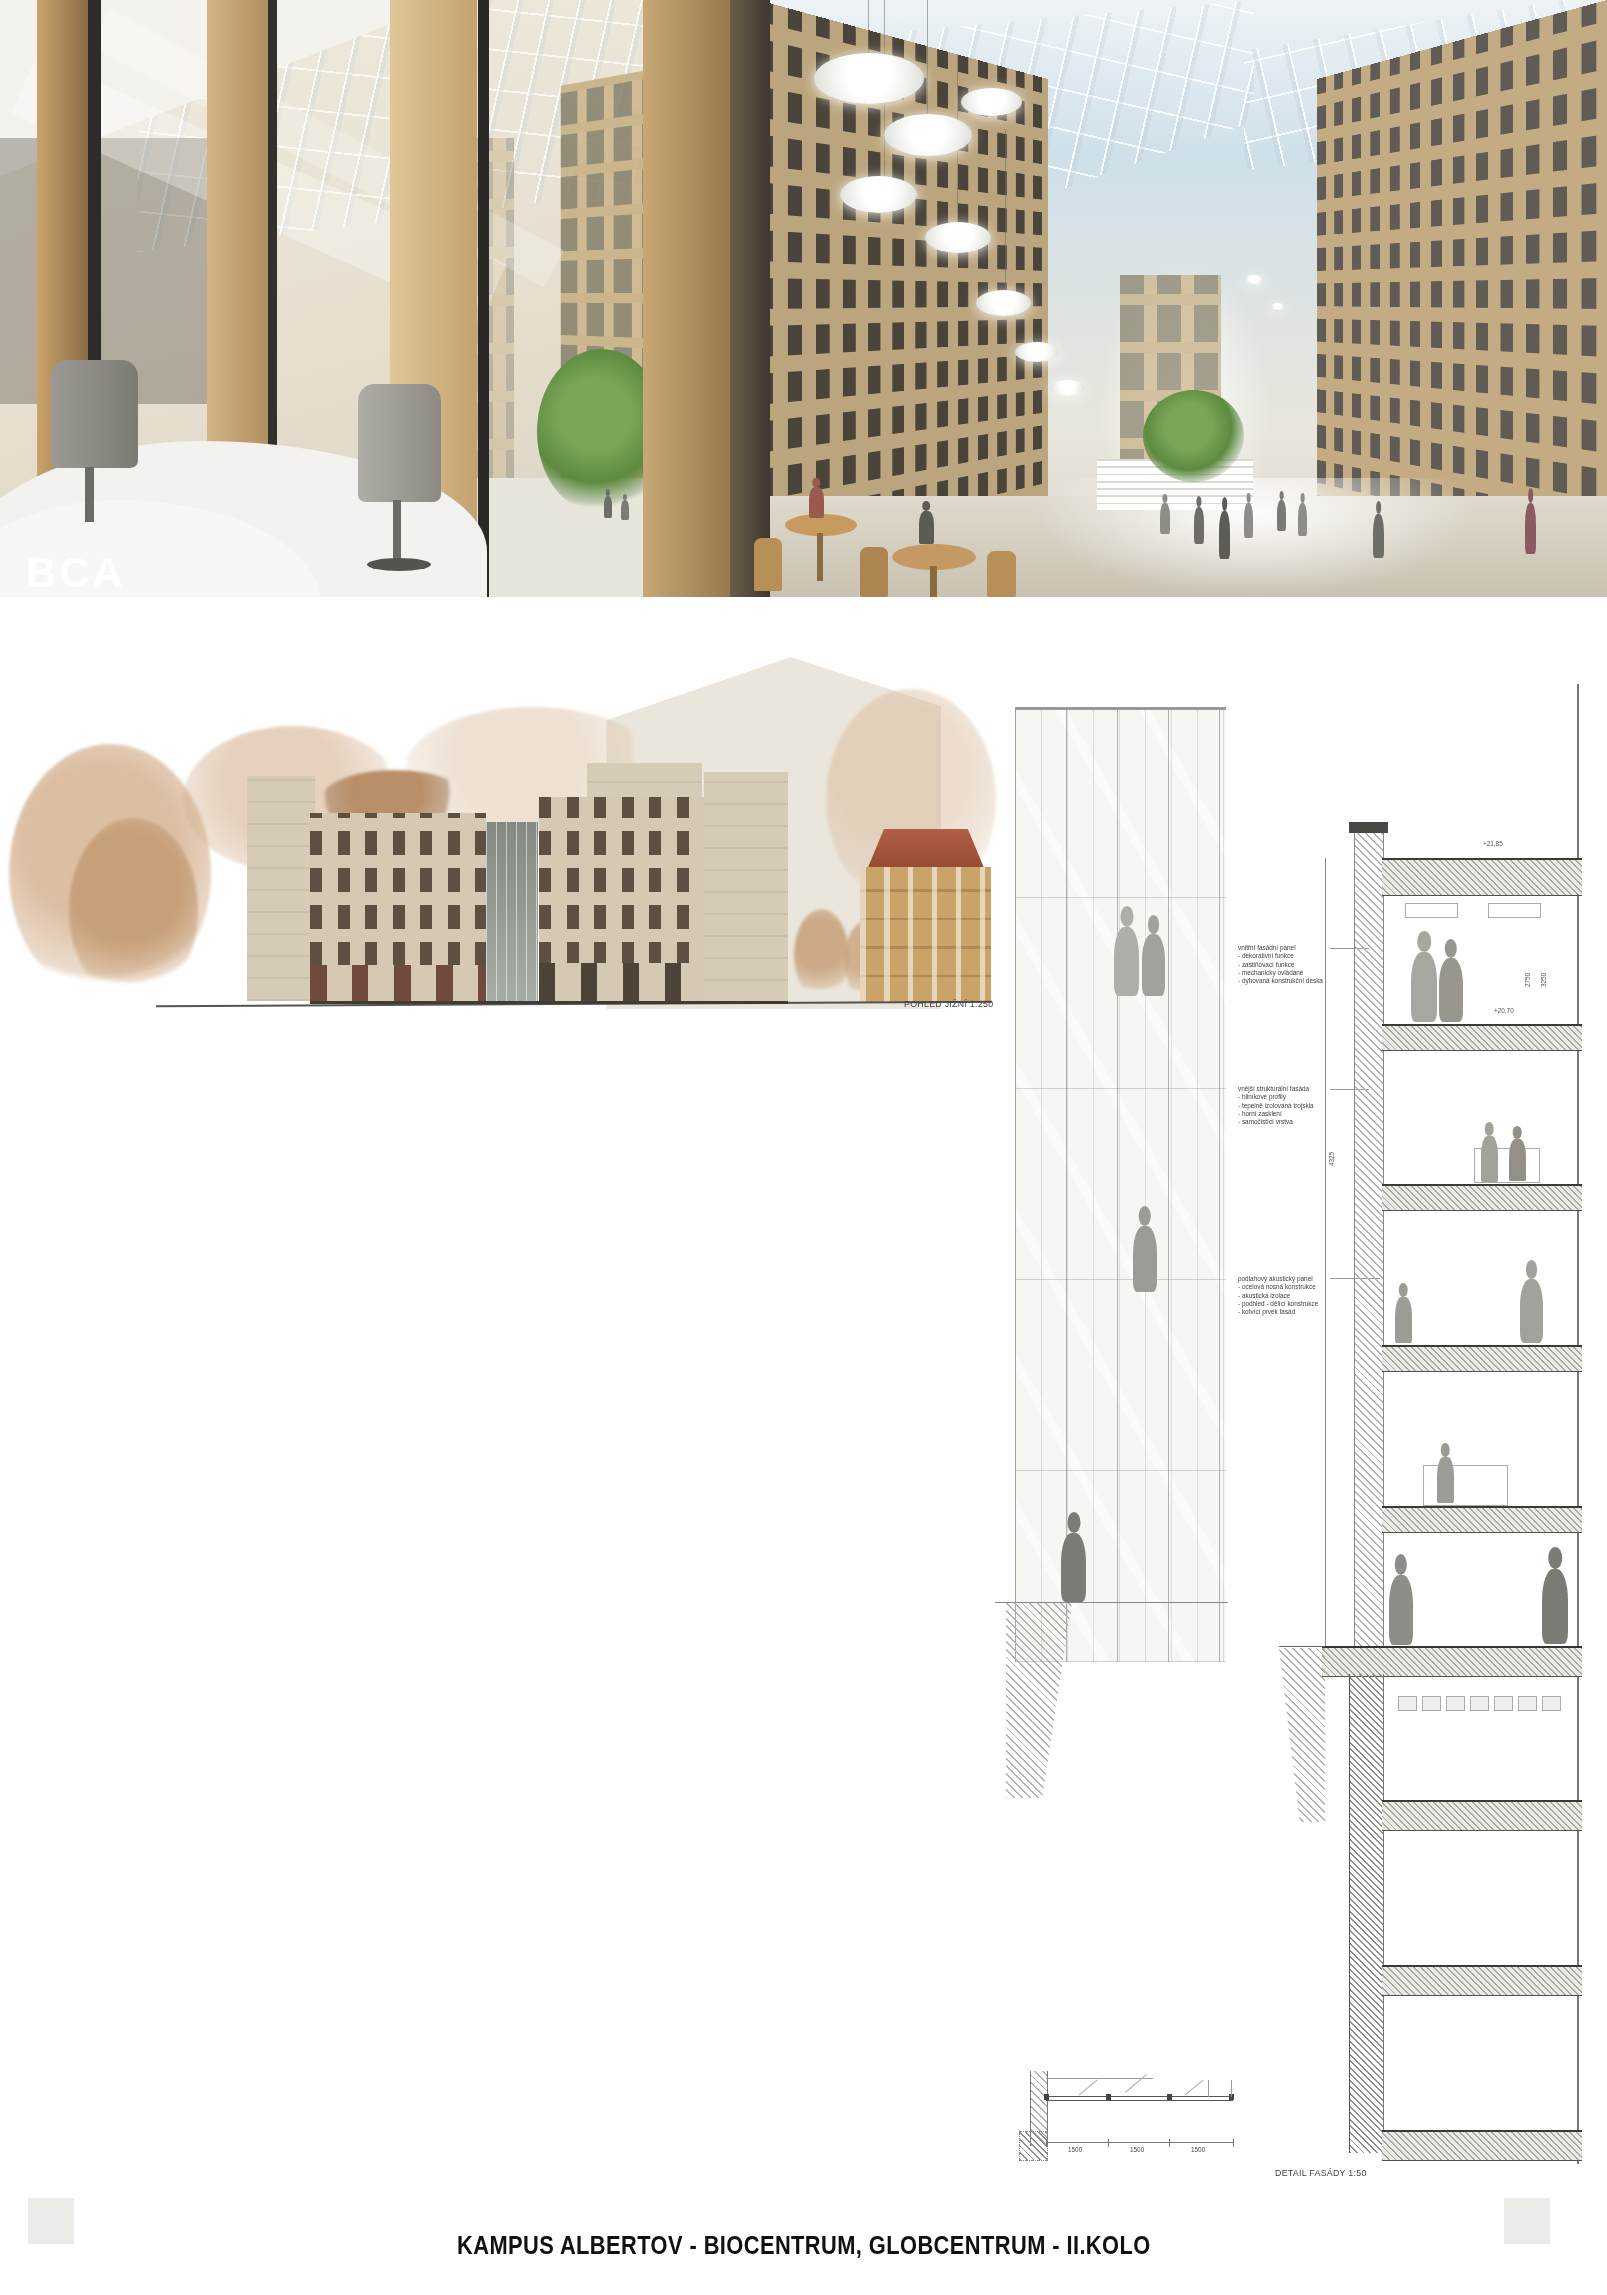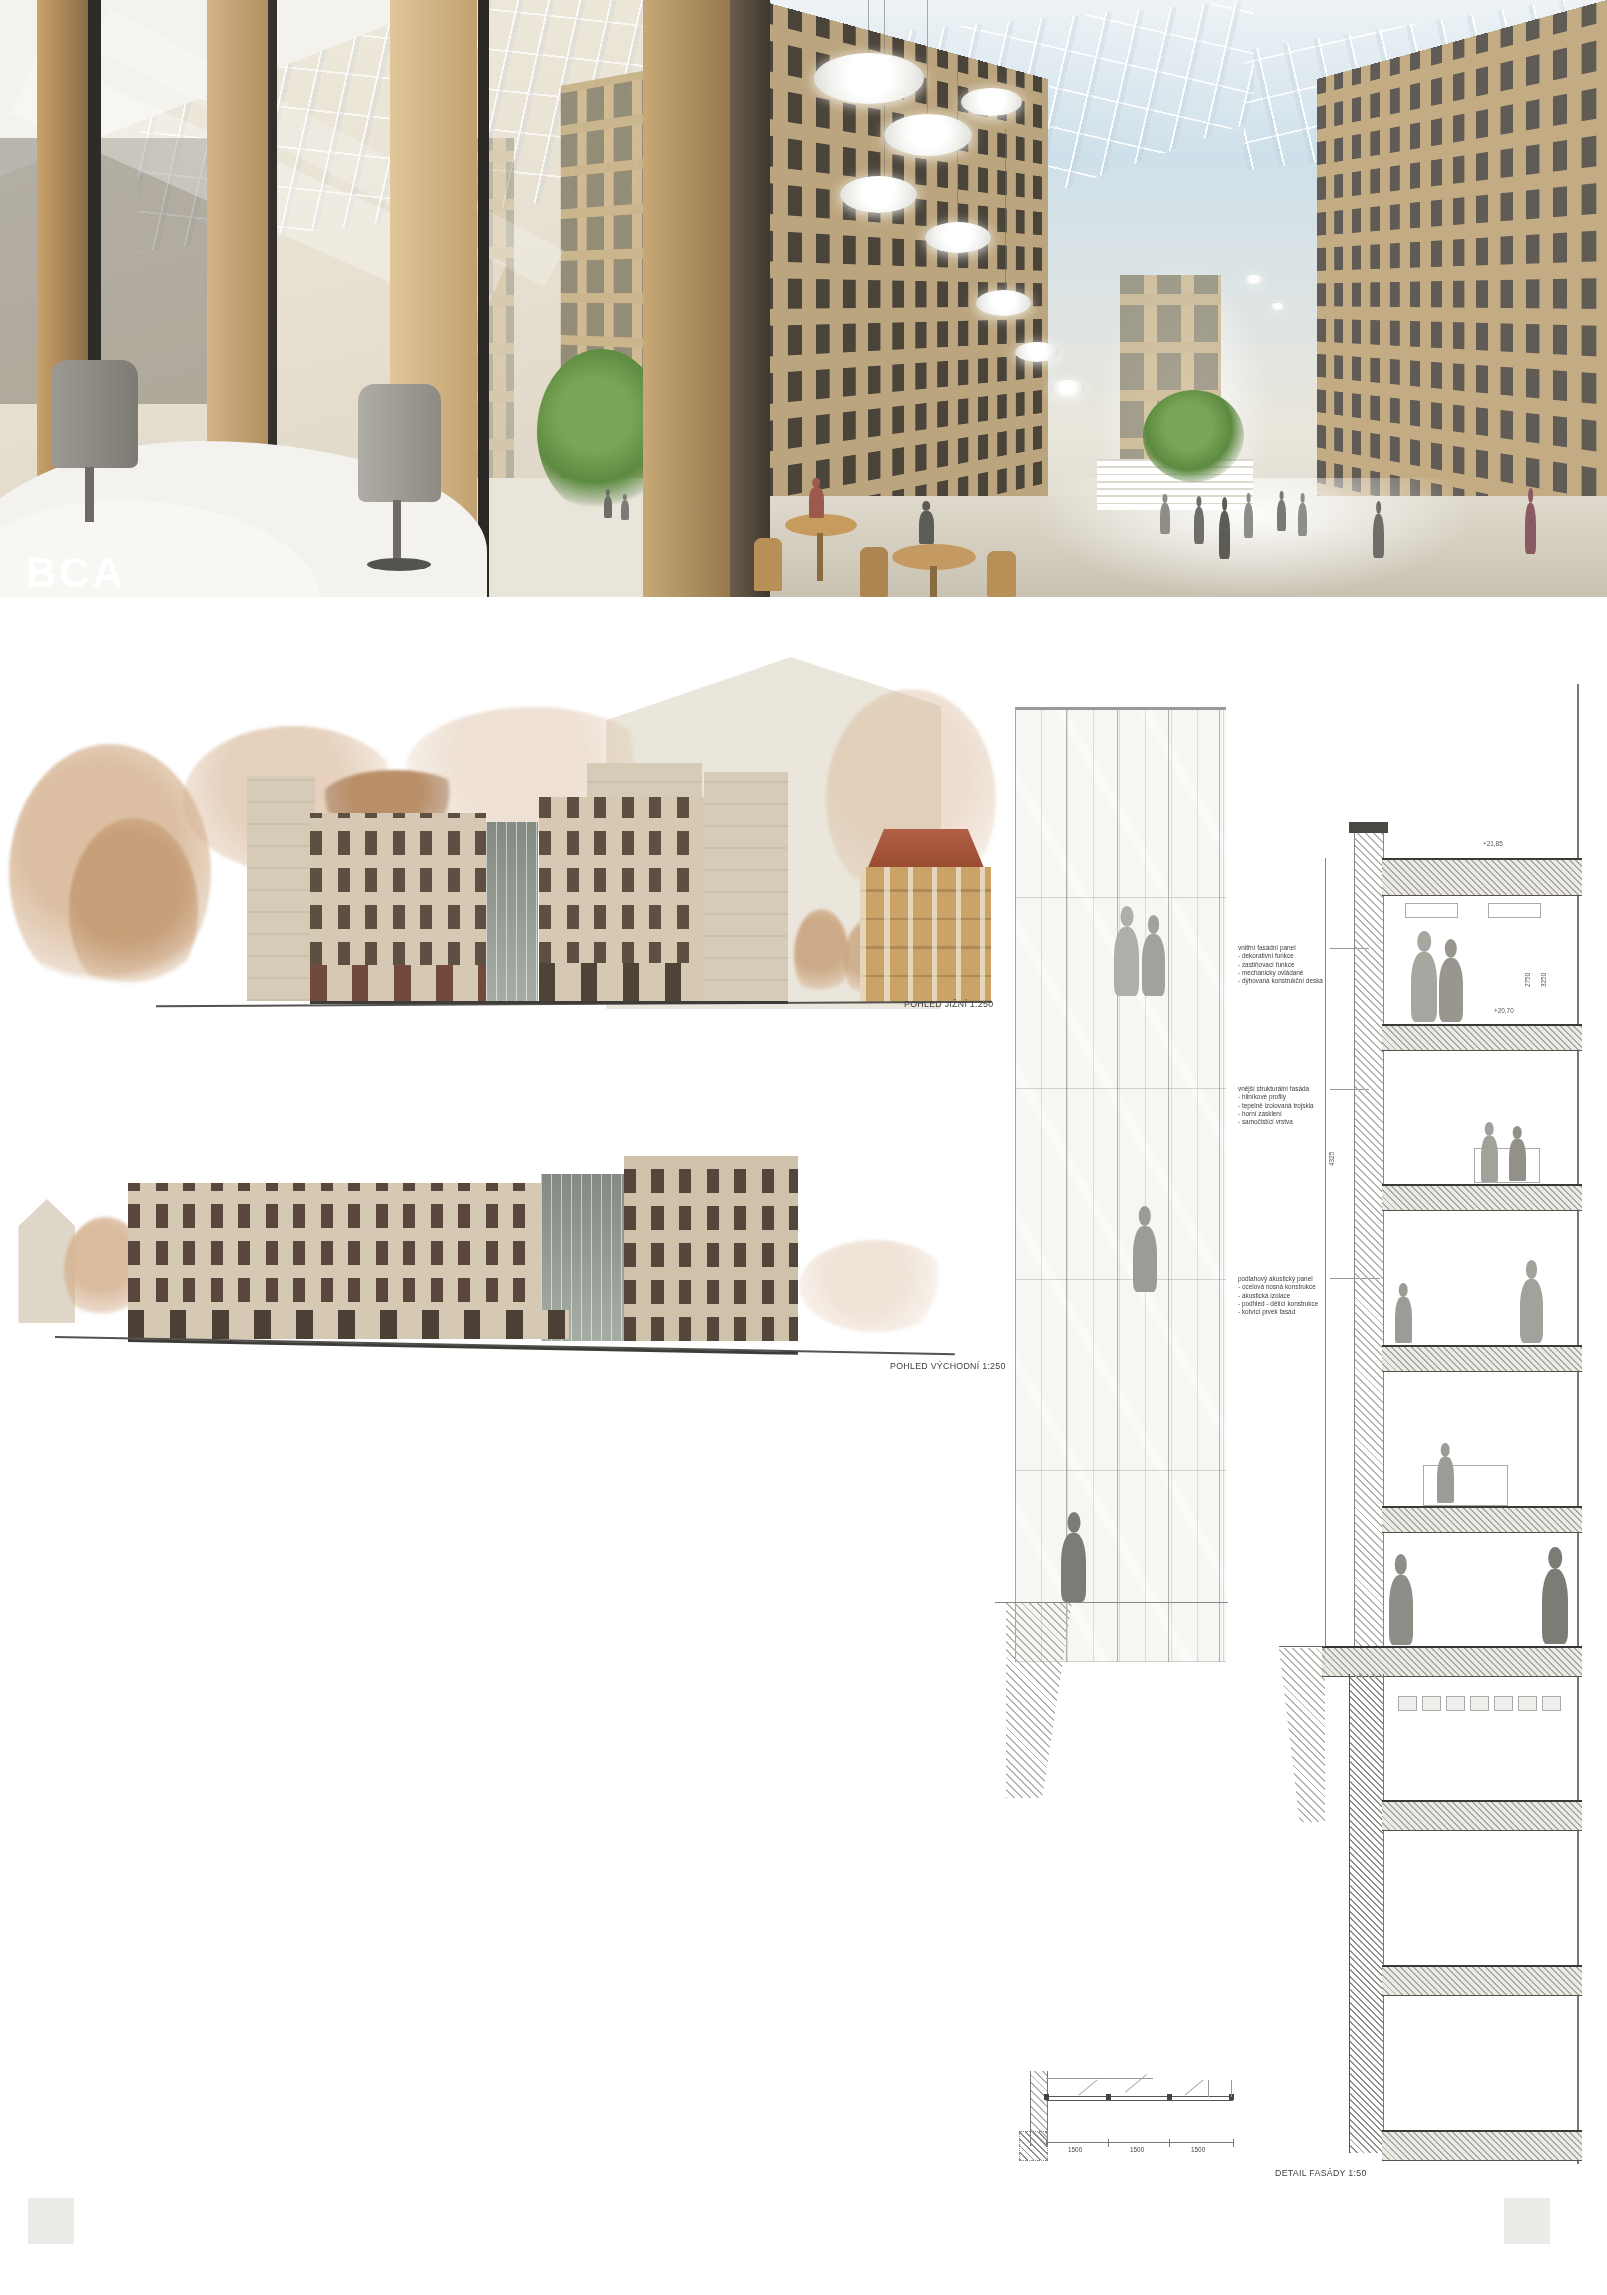--- a/index.html
+++ b/index.html
@@ -183,32 +183,20 @@
     <div class="plainfac abs" style="left:686px;top:138px;width:84px;height:231px;"></div>
     <div class="tree" style="left:776px;top:275px;width:55px;height:92px;--t1:#c9a47e;opacity:.9;"></div>
     <div class="tree" style="left:826px;top:285px;width:51px;height:83px;--t1:#c9a47e;opacity:.8;"></div>
     <div class="roof-terra abs" style="left:842px;top:195px;width:131px;height:44px;clip-path:polygon(4% 100%,18% 0,82% 0,96% 100%);"></div>
     <div class="hist-body abs" style="left:842px;top:233px;width:131px;height:136px;"></div>
     <div class="gline" style="left:138px;top:369px;width:836px;transform:rotate(-.3deg);"></div>
     <div class="baseline" style="left:292px;top:367px;width:478px;"></div>
     <div class="elev-label" style="left:886px;top:364px;">POHLED JIŽNÍ 1:250</div>
   </div>
 
-  <div class="elev" style="top:1130px;width:1001px;height:253px;">
-    <div class="ctx abs" style="left:0;top:69px;width:57px;height:124px;clip-path:polygon(0 22%,50% 0,100% 22%,100% 100%,0 100%);background:#ded6c6;"></div>
-    <div class="tree" style="left:46px;top:87px;width:83px;height:106px;opacity:.9;"></div>
-    <div class="tree" style="left:781px;top:110px;width:152px;height:92px;opacity:.35;"></div>
-    <div class="wgrid abs" style="left:110px;top:53px;width:441px;height:156px;--win:#5a463c;"></div>
-    <div class="vglass abs" style="left:523px;top:44px;width:83px;height:167px;"></div>
-    <div class="wgrid abs" style="left:606px;top:26px;width:174px;height:185px;--fac:#cfc2aa;--win:#55463b;"></div>
-    <div class="arcade abs" style="left:110px;top:180px;width:441px;height:29px;--win:#4c3f36;"></div>
-    <div class="gline" style="left:37px;top:206px;width:900px;transform:rotate(1.1deg);transform-origin:left center;"></div>
-    <div class="baseline" style="left:110px;top:209px;width:670px;transform:rotate(1.1deg);transform-origin:left center;"></div>
-    <div class="elev-label" style="left:872px;top:230px;">POHLED VÝCHODNÍ 1:250</div>
-  </div>
 
 
 
   <div class="fdetail">
     <div class="abs" style="left:0;top:0;width:211px;height:2.8px;background:#999;"></div>
     <div class="fig" style="left:99px;top:220px;width:25px;height:69px;background:#b0aea8;"></div>
     <div class="fig" style="left:127px;top:227px;width:23px;height:62px;background:#a3a19b;"></div>
     <div class="fig" style="left:118px;top:519px;width:24px;height:66px;background:#9d9b95;"></div>
     <div class="fig" style="left:46px;top:826px;width:25px;height:69px;background:#7d7b75;"></div>
     <div class="abs" style="left:-20px;top:895px;width:233px;height:1.4px;background:#888;"></div>
@@ -308,15 +296,18 @@
     <div class="dimline" style="left:218px;top:96px;width:0.9px;height:8.3px;"></div>
     <div class="dimtxt" style="left:53px;top:103px;">1500</div>
     <div class="dimtxt" style="left:115px;top:103px;">1500</div>
     <div class="dimtxt" style="left:176px;top:103px;">1500</div>
   </div>
 
   <div class="detail-label" style="left:1275px;top:2167px;">DETAIL FASÁDY 1:50</div>
 
   <div class="corner" style="left:27.5px;top:2198px;"></div>
   <div class="corner" style="left:1504px;top:2198px;"></div>
+  <div class="footer-title">
+    <span>KAMPUS ALBERTOV - BIOCENTRUM, GLOBCENTRUM - II.KOLO</span>
+  </div>
 
 </div>
 
 
 </body></html>

